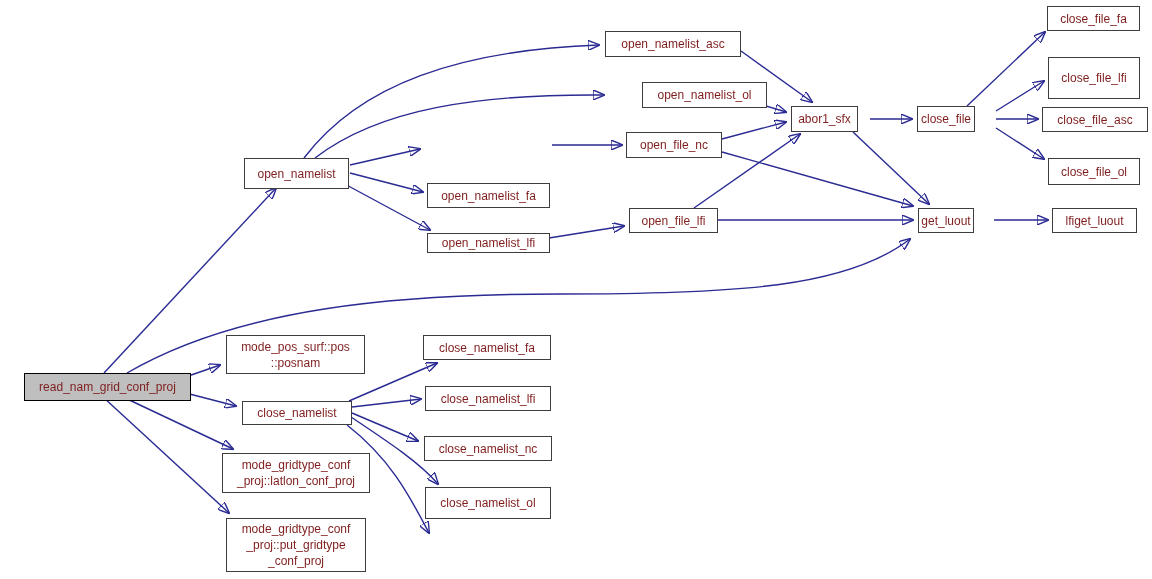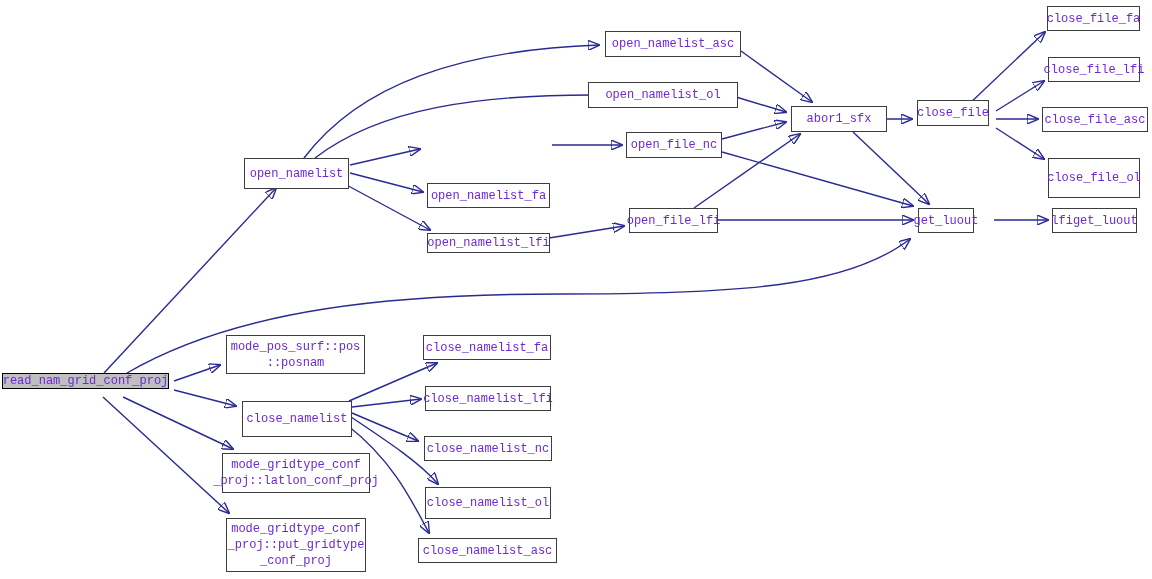--- a/index.html
+++ b/index.html
@@ -9,22 +9,22 @@
     background:#ffffff;
     font-family:"Liberation Sans", sans-serif;
     overflow:hidden;
   }
   svg.edges{position:absolute;left:0;top:0;z-index:1;}
   svg.edges path{fill:none;stroke:#2a2a93;stroke-width:1.4px;}
   .node{
     position:absolute;z-index:2;box-sizing:border-box;
     display:flex;flex-direction:column;align-items:center;justify-content:center;
     background:#ffffff;border:1.4px solid #3d3d3d;
-    font-size:12px;line-height:16px;color:#6d28d9;
-    white-space:nowrap;text-align:center;cursor:pointer;font-family:Liberation Mono, monospace;
+    font-size:12px;line-height:16px;color:#7f1d1d;
+    white-space:nowrap;text-align:center;cursor:pointer;
   }
   .node span{display:block;}
   .node.root{
     background:#bfbfbf;border:1.7px solid #000000;cursor:default;
   }
 </style>
 </head>
 <body>
 
 <div class="canvas">
@@ -61,91 +61,91 @@
     <path d="M996,119 L1038,119" marker-end="url(#arrow)"></path>
     <path d="M996,128 L1044,159" marker-end="url(#arrow)"></path>
     <path d="M994,220 L1048,220" marker-end="url(#arrow)"></path>
     <path d="M349,401 L437,363" marker-end="url(#arrow)"></path>
     <path d="M352,407 L421,399" marker-end="url(#arrow)"></path>
     <path d="M352,413 L418,441" marker-end="url(#arrow)"></path>
     <path d="M351,417 C390,443 420,463 438,484" marker-end="url(#arrow)"></path>
     <path d="M347,425 C392,460 411,499 429,533" marker-end="url(#arrow)"></path>
   </svg>
 
-  <div class="node root" style="left:2px;top:373px;width:167px;height:16px">
+  <div class="node root" style="left:24px;top:373px;width:167px;height:28px">
     <span>read_nam_grid_conf_proj</span>
   </div>
 
   <div class="node" style="left:244px;top:158px;width:105px;height:31px">
     <span>open_namelist</span>
   </div>
 
   <div class="node" style="left:605px;top:31px;width:136px;height:26px">
     <span>open_namelist_asc</span>
   </div>
 
-  <div class="node" style="left:588px;top:82px;width:150px;height:26px">
+  <div class="node" style="left:642px;top:82px;width:125px;height:26px">
     <span>open_namelist_ol</span>
   </div>
 
 
   <div class="node" style="left:427px;top:183px;width:123px;height:25px">
     <span>open_namelist_fa</span>
   </div>
 
   <div class="node" style="left:427px;top:233px;width:123px;height:20px">
     <span>open_namelist_lfi</span>
   </div>
 
   <div class="node" style="left:626px;top:132px;width:96px;height:26px">
     <span>open_file_nc</span>
   </div>
 
   <div class="node" style="left:629px;top:208px;width:89px;height:25px">
     <span>open_file_lfi</span>
   </div>
 
-  <div class="node" style="left:791px;top:106px;width:96px;height:26px">
+  <div class="node" style="left:791px;top:106px;width:67px;height:26px">
     <span>abor1_sfx</span>
   </div>
 
-  <div class="node" style="left:917px;top:100px;width:72px;height:26px">
+  <div class="node" style="left:917px;top:106px;width:58px;height:26px">
     <span>close_file</span>
   </div>
 
   <div class="node" style="left:918px;top:208px;width:56px;height:25px">
     <span>get_luout</span>
   </div>
 
   <div class="node" style="left:1047px;top:6px;width:93px;height:25px">
     <span>close_file_fa</span>
   </div>
 
-  <div class="node" style="left:1048px;top:57px;width:92px;height:25px">
+  <div class="node" style="left:1048px;top:57px;width:92px;height:42px">
     <span>close_file_lfi</span>
   </div>
 
   <div class="node" style="left:1042px;top:107px;width:106px;height:25px">
     <span>close_file_asc</span>
   </div>
 
-  <div class="node" style="left:1048px;top:158px;width:92px;height:40px">
+  <div class="node" style="left:1048px;top:158px;width:92px;height:27px">
     <span>close_file_ol</span>
   </div>
 
   <div class="node" style="left:1052px;top:208px;width:85px;height:25px">
     <span>lfiget_luout</span>
   </div>
 
   <div class="node" style="left:226px;top:335px;width:139px;height:39px">
     <span>mode_pos_surf::pos</span>
     <span>::posnam</span>
   </div>
 
-  <div class="node" style="left:242px;top:401px;width:110px;height:36px">
+  <div class="node" style="left:242px;top:401px;width:110px;height:24px">
     <span>close_namelist</span>
   </div>
 
   <div class="node" style="left:222px;top:453px;width:148px;height:40px">
     <span>mode_gridtype_conf</span>
     <span>_proj::latlon_conf_proj</span>
   </div>
 
   <div class="node" style="left:226px;top:518px;width:140px;height:54px">
     <span>mode_gridtype_conf</span>
@@ -162,17 +162,14 @@
   </div>
 
   <div class="node" style="left:424px;top:436px;width:128px;height:25px">
     <span>close_namelist_nc</span>
   </div>
 
   <div class="node" style="left:425px;top:487px;width:126px;height:32px">
     <span>close_namelist_ol</span>
   </div>
 
-  <div class="node" style="left:418px;top:538px;width:139px;height:25px">
-    <span>close_namelist_asc</span>
-  </div>
 
 </div>
 
 </body></html>

